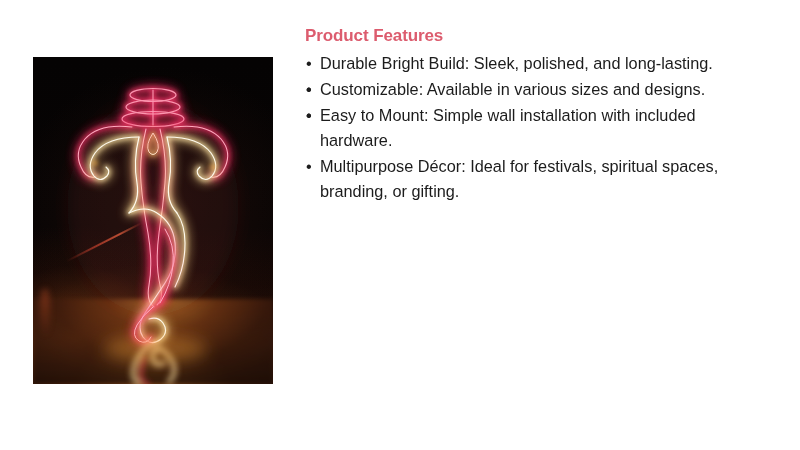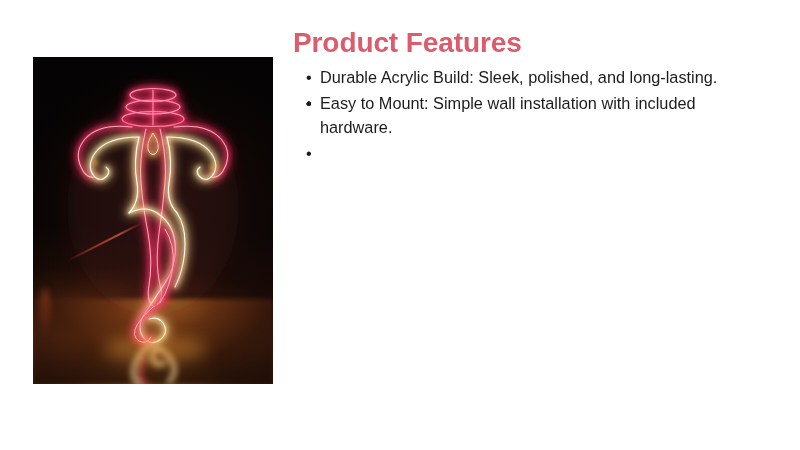--- a/index.html
+++ b/index.html
@@ -87,23 +87,23 @@
 
   
   #text-col {
     position: absolute;
     left: 289px;
     top: 26px;
     width: 482px;
   }
 
   #features-heading {
-    margin: 0 0 5px 4px;
+    margin: 0 0 5px 16px;
     font-family: "Liberation Sans", sans-serif;
-    font-size: 28px;
+    font-size: 17px;
     font-weight: 700;
     letter-spacing: -0.1px;
     color: #DC5C6E;
     line-height: 1.2;
   }
 
   #features-list {
     margin: 0;
     padding: 0 0 0 31px;
     list-style: none;
@@ -280,34 +280,36 @@
       <ellipse cx="122" cy="292" rx="52" ry="15" fill="rgba(255,170,60,0.34)" filter="url(#glowSoft)"></ellipse>
     </svg>
   </div>
 
   <div id="text-col">
     <h1 id="features-heading">Product Features</h1>
 
     <ul id="features-list">
       <li>
         <span class="bullet">•</span>
-        <span>Durable Acrylic Build: Sleek, polished, and long-lasting.</span>
-      </li>
-      <li>
-        <span class="bullet">•</span>
-      </li>
-      <li>
-        <span class="bullet">•</span>
+        <span>Durable Bright Build: Sleek, polished, and long-lasting.</span>
+      </li>
+      <li>
+        <span class="bullet">•</span>
+      </li>
+      <li>
+        <span class="bullet">•</span>
+        <span>Customizable: Available in various sizes and designs.</span>
       </li>
       <li>
         <span class="bullet">•</span>
       </li>
       <li>
         <span class="bullet">•</span>
         <span>Easy to Mount: Simple wall installation with included hardware.</span>
       </li>
       <li>
         <span class="bullet">•</span>
+        <span>Multipurpose Décor: Ideal for festivals, spiritual spaces, branding, or gifting.</span>
       </li>
     </ul>
   </div>
 
 </div>
 
 </body></html>

